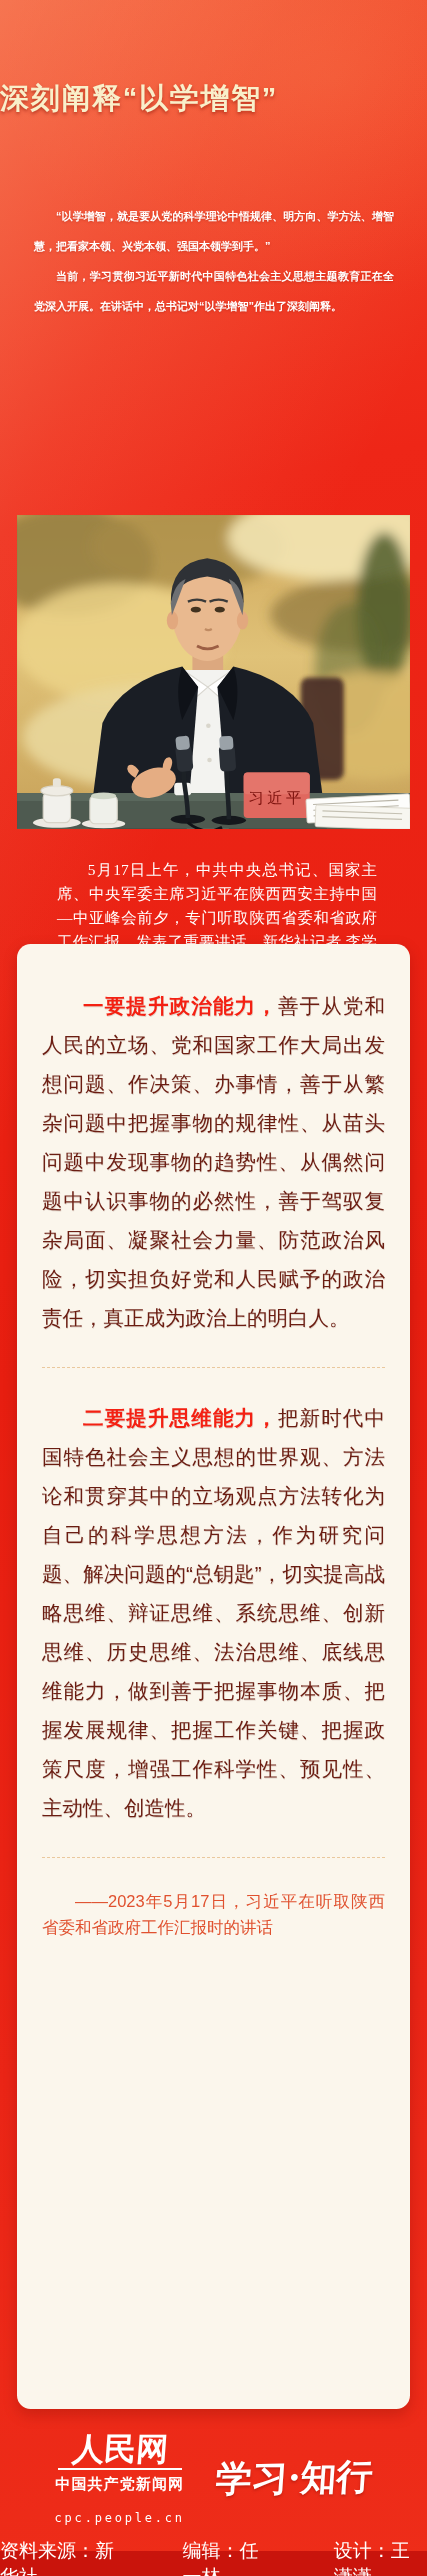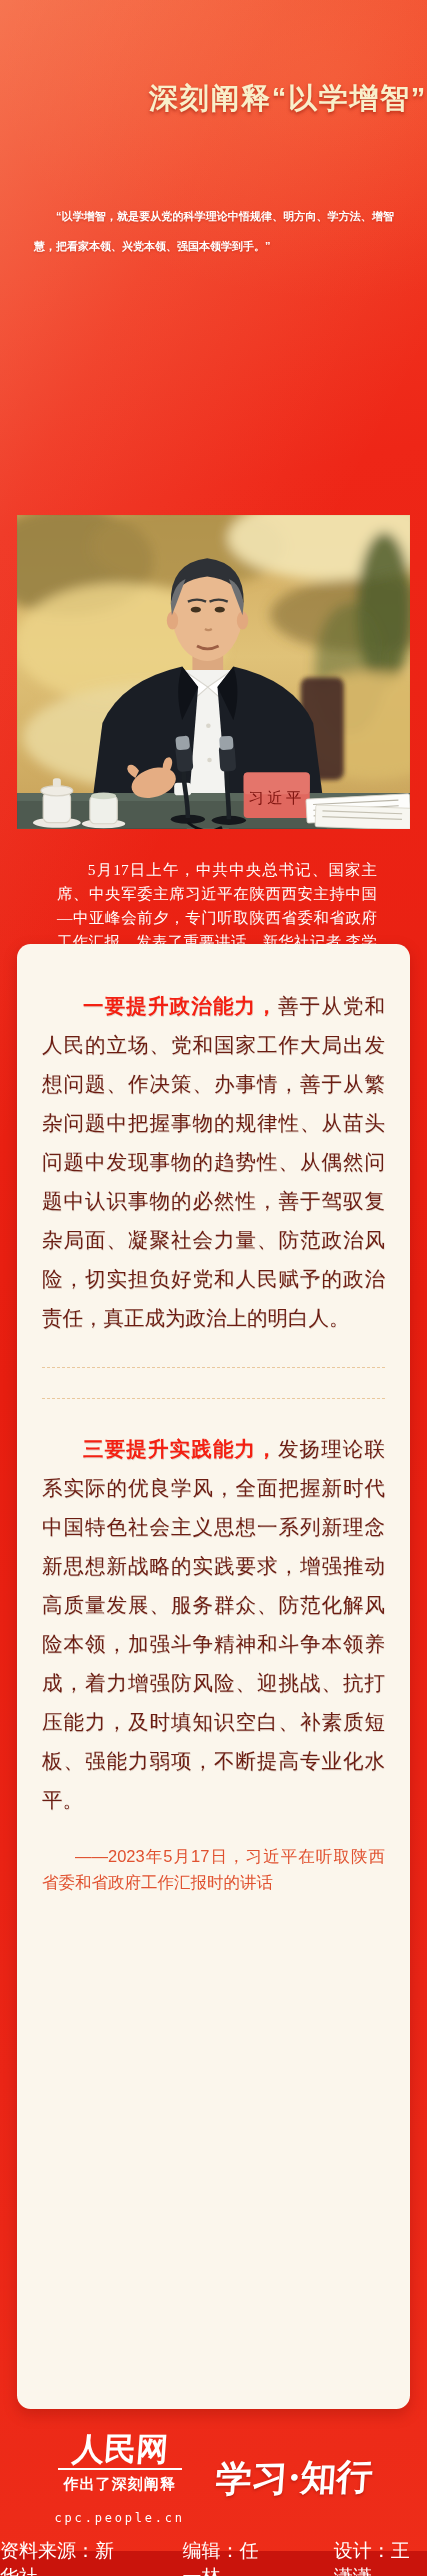--- a/index.html
+++ b/index.html
@@ -9,21 +9,21 @@
     background:#e82214;
   }
   .bg{
     position:absolute;inset:0;z-index:0;
     background:
       linear-gradient(118deg, rgba(255,216,170,.30) 0%, rgba(255,216,170,.12) 16%, rgba(255,216,170,0) 34%),
       radial-gradient(513px 342px at 78% 3%, rgba(255,170,100,.16), rgba(255,170,100,0) 65%),
       linear-gradient(168deg, #f24a2a 0%, #ee2617 20%, #e71e10 52%, #ea2516 78%, #ee2d19 100%);
   }
   .title{
-    position:absolute;top:72px;left:0;right:0;z-index:2;text-align:right;
+    position:absolute;top:72px;left:0;right:0;z-index:2;text-align:left;
     color:#f9efca;font-weight:bold;font-size:29px;line-height:53px;letter-spacing:1.7px;
     text-shadow:0 2.3px 3.4px rgba(128,14,0,.5);
   }
   .intro{
     position:absolute;top:201px;left:34px;right:33px;z-index:2;
     color:#ffffff;font-size:11px;line-height:30px;font-weight:bold;
     text-align:justify;text-shadow:0 1.1px 2.3px rgba(140,20,0,.33);
   }
   .intro p{margin:0;text-indent:2em;}
   .photo{
@@ -71,20 +71,21 @@
 
 <div>
   <div class="bg"></div>
 
   <header class="title">
     <div>深刻阐释“以学增智”</div>
   </header>
 
   <section class="intro">
     <p>“以学增智，就是要从党的科学理论中悟规律、明方向、学方法、增智慧，把看家本领、兴党本领、强国本领学到手。”</p>
+    <p>当前，学习贯彻习近平新时代中国特色社会主义思想主题教育正在全党深入开展。在讲话中，总书记对“以学增智”作出了深刻阐释。</p>
   </section>
 
   <figure class="photo">
     <svg width="393" height="314" viewBox="0 0 690 551" xmlns="http://www.w3.org/2000/svg">
       <defs>
         <filter id="b9" x="-40%" y="-40%" width="180%" height="180%">
             <feGaussianBlur stdDeviation="10"></feGaussianBlur>
           </filter>
         <filter id="b4" x="-40%" y="-40%" width="180%" height="180%">
             <feGaussianBlur stdDeviation="4"></feGaussianBlur>
@@ -194,32 +195,32 @@
     </svg>
   </figure>
 
   <p class="caption">5月17日上午，中共中央总书记、国家主席、中央军委主席习近平在陕西西安主持中国—中亚峰会前夕，专门听取陕西省委和省政府工作汇报，发表了重要讲话。新华社记者 李学仁 摄</p>
 
   <section class="card">
     <div class="sec">
       <p><span class="lead">一要提升政治能力，</span><span>善于从党和人民的立场、党和国家工作大局出发想问题、作决策、办事情，善于从繁杂问题中把握事物的规律性、从苗头问题中发现事物的趋势性、从偶然问题中认识事物的必然性，善于驾驭复杂局面、凝聚社会力量、防范政治风险，切实担负好党和人民赋予的政治责任，真正成为政治上的明白人。</span></p>
     </div>
     <div class="divider"></div>
+    <div class="sec">
+      <p><span class="lead">二要提升思维能力，</span><span>把新时代中国特色社会主义思想的世界观、方法论和贯穿其中的立场观点方法转化为自己的科学思想方法，作为研究问题、解决问题的“总钥匙”，切实提高战略思维、辩证思维、系统思维、创新思维、历史思维、法治思维、底线思维能力，做到善于把握事物本质、把握发展规律、把握工作关键、把握政策尺度，增强工作科学性、预见性、主动性、创造性。</span></p>
+    </div>
     <div class="divider"></div>
-    <div class="sec">
-      <p><span class="lead">三要提升实践能力，</span><span>发扬理论联系实际的优良学风，全面把握新时代中国特色社会主义思想一系列新理念新思想新战略的实践要求，增强推动高质量发展、服务群众、防范化解风险本领，加强斗争精神和斗争本领养成，着力增强防风险、迎挑战、抗打压能力，及时填知识空白、补素质短板、强能力弱项，不断提高专业化水平。</span></p>
-    </div>
     <p class="attrib">——2023年5月17日，习近平在听取陕西省委和省政府工作汇报时的讲话</p>
   </section>
 
   <div class="footer-logos">
     <div class="pd-logo">
       <div class="logo-cn">人民网</div>
       <div class="logo-rule"></div>
-      <div class="logo-sub">作出了深刻阐释</div>
+      <div class="logo-sub">中国共产党新闻网</div>
       <div class="logo-url">cpc.people.cn</div>
     </div>
     <div class="slogan">学习·知行</div>
   </div>
 
   <div class="footer-bar">
     <span>资料来源：新华社</span>
     <span>编辑：任一林</span>
     <span>设计：王潇潇</span>
   </div>

